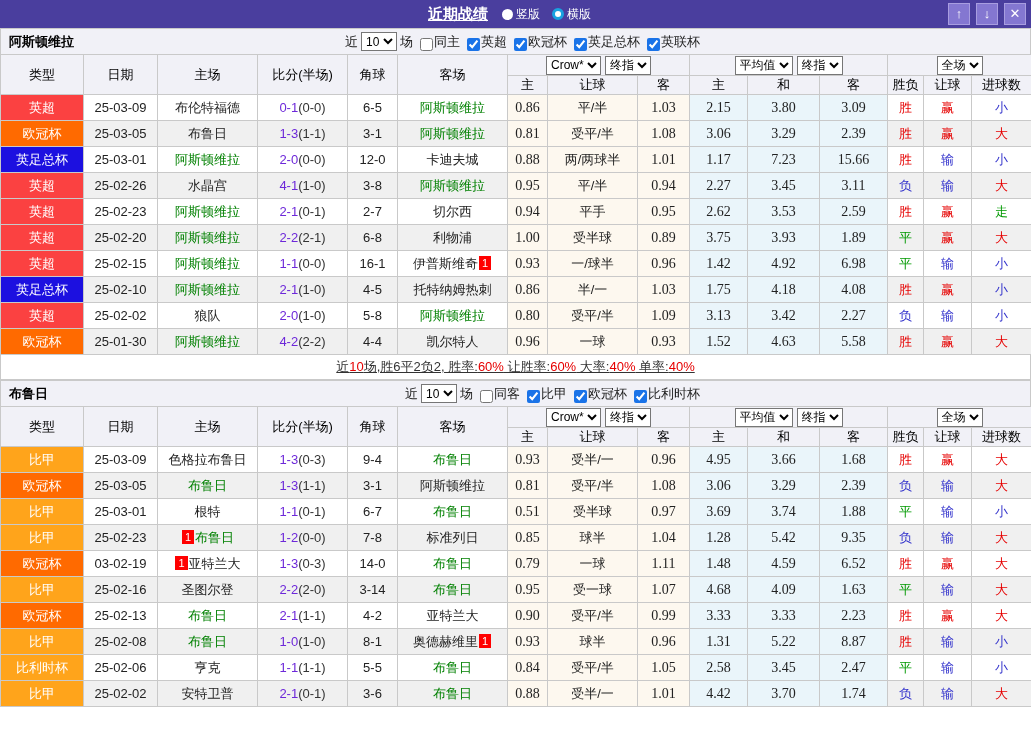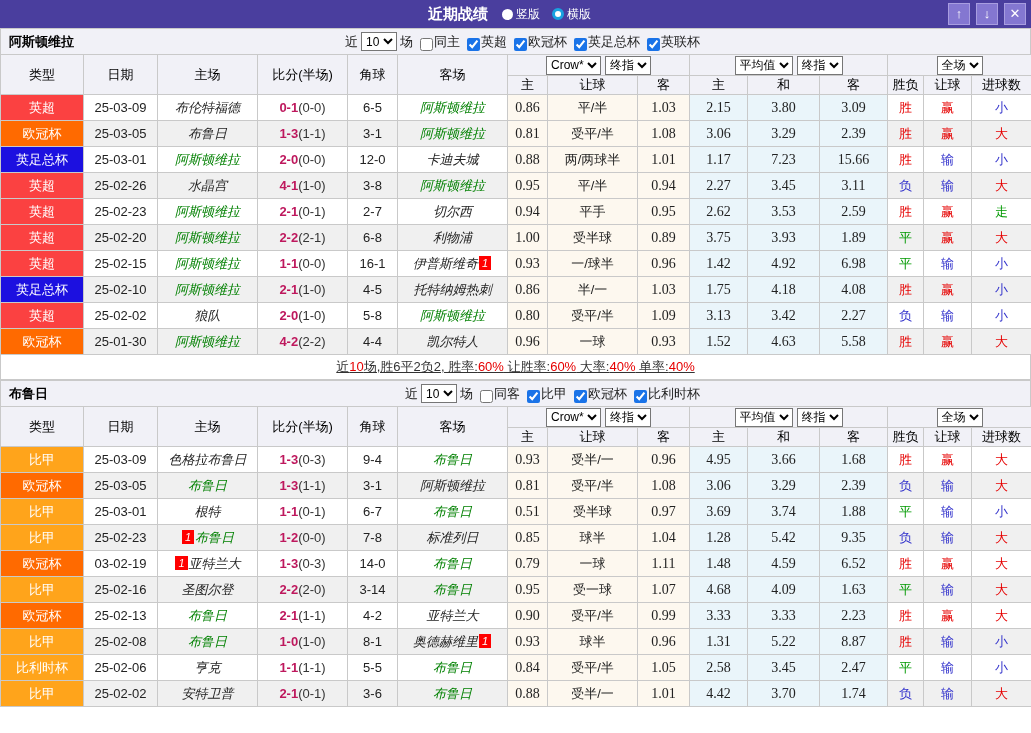--- a/index.html
+++ b/index.html
@@ -1,21 +1,21 @@
 <!DOCTYPE html>
 <html><head>
 <meta charset="utf-8">
 <style>
   * { box-sizing: border-box; margin: 0; padding: 0; }
   html,body { width: 1031px; background: #fff; }
   body { font-family: "Liberation Sans", "DejaVu Sans", sans-serif; font-size: 13px; color: #222; }
 
   
   .topbar { position: relative; height: 28px; background: #4a3e9e; display: flex; align-items: center; justify-content: center; }
-  .topbar .title { color: #fff; font-weight: bold; font-size: 15px; margin-right: 14px; }
+  .topbar .title { color: #fff; font-weight: bold; font-size: 15px; margin-right: 14px; text-decoration: underline; }
   .radio-opt { display: inline-flex; align-items: center; color: #fff; font-size: 12px; margin-right: 12px; cursor: pointer; }
   .radio { width: 11px; height: 11px; border-radius: 50%; background: #fff; display: inline-block; margin-right: 3px; }
   .radio.checked { width: 12px; height: 12px; background: #fff; border: 3.5px solid #19a2e0; }
   .topbar-buttons { position: absolute; right: 5px; top: 3px; display: flex; gap: 6px; }
   .tb-btn { width: 22px; height: 22px; background: #8477d1; border: 1px solid #a89de0; color: #fff; font-weight: bold; font-size: 13px; line-height: 19px; text-align: center; cursor: pointer; }
 
   
   .filter-row { height: 26px; background: #f1f1f7; border: 1px solid #c9c9c9; border-bottom: none; display: flex; align-items: center; }
   .team-name { font-weight: bold; font-size: 13px; padding-left: 8px; color: #000; }
   .filters { margin-left: auto; margin-right: 330px; display: flex; align-items: center; gap: 3px; white-space: nowrap; }
@@ -37,25 +37,25 @@
   .num { font-family: "Liberation Serif", "DejaVu Serif", serif; font-size: 14px; }
   td.type { color: #fff; font-size: 13px; }
   .c-lgred  { background: #fb4141 !important; color: #fff; }
   .c-lgor   { background: #ff6a00 !important; color: #fff; }
   .c-lgblue { background: #1c10e0 !important; color: #fff; }
   .c-lggold { background: #ffa41b !important; color: #fff; }
   .c-focus { color: #008000; }
   .c-red   { color: #e60000; }
   .c-green { color: #009900; }
   .c-blue  { color: #3333cc; }
-  .score .ft { color: #be185d; font-weight: bold; }
+  .score .ft { color: #6d28d9; }
   .score .ht { color: #333; }
   .badge { display: inline-block; background: #ff0000; color: #fff; font-size: 11px; line-height: 14px; padding: 0 3px; margin: 0 1px; vertical-align: 1px; }
   .badge:empty { display: none; }
-  td.team { cursor: pointer; font-style: italic; }
+  td.team { cursor: pointer; }
 
   
   .summary { height: 25px; line-height: 24px; text-align: center; border: 1px solid #c9c9c9; border-top: none; font-size: 13px; color: #333; background: #fff; text-decoration: underline; }
 </style>
 </head>
 <body>
 
 <div class="topbar">
   <span class="title">近期战绩</span>
   <span class="radio-opt">

